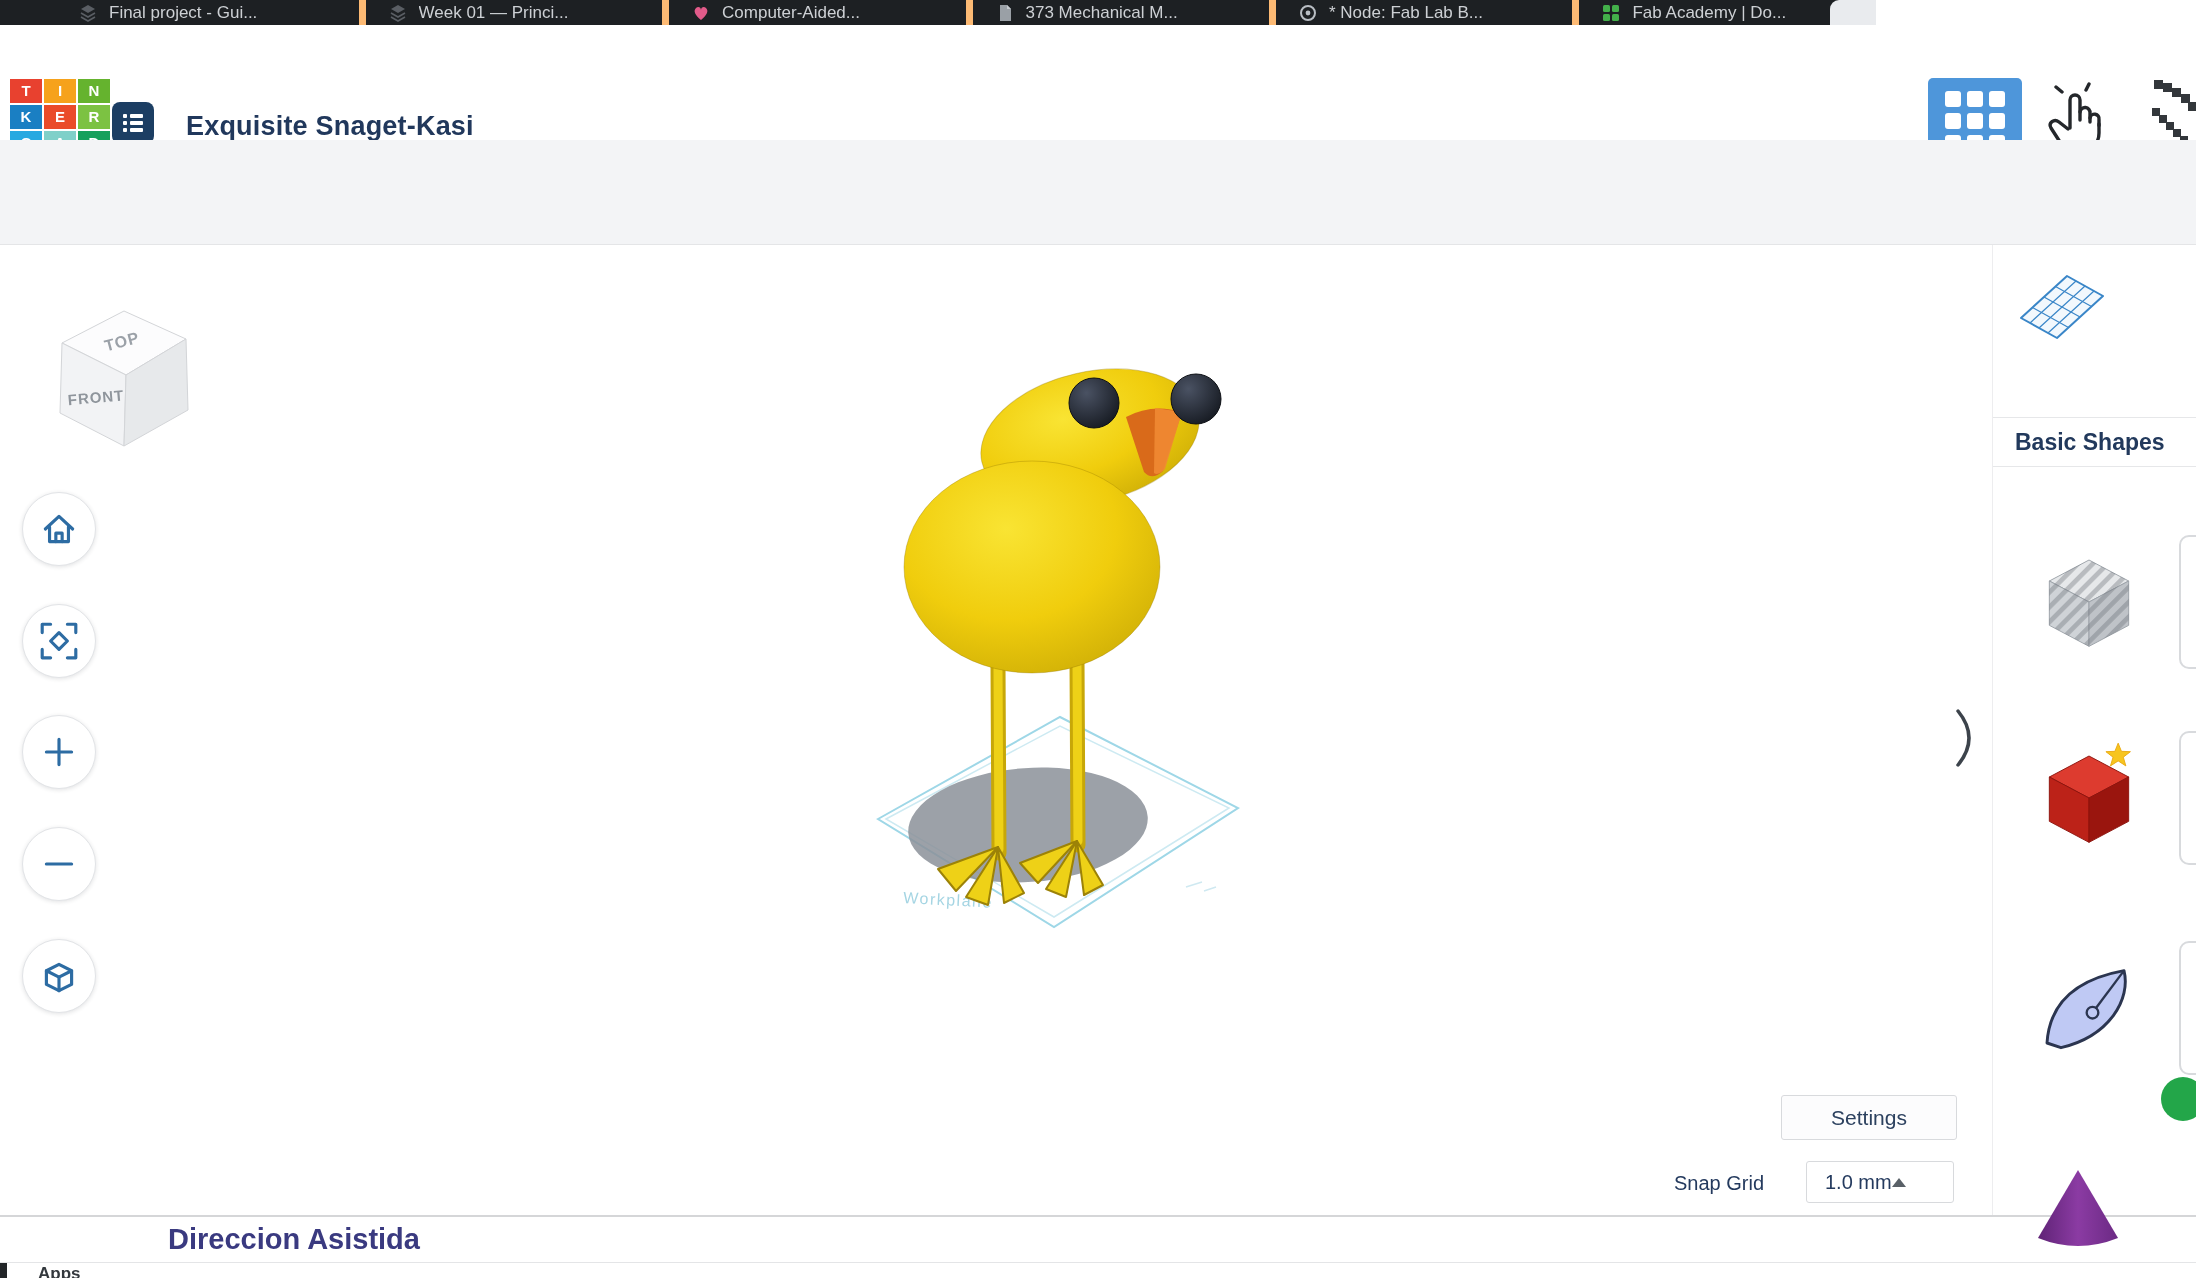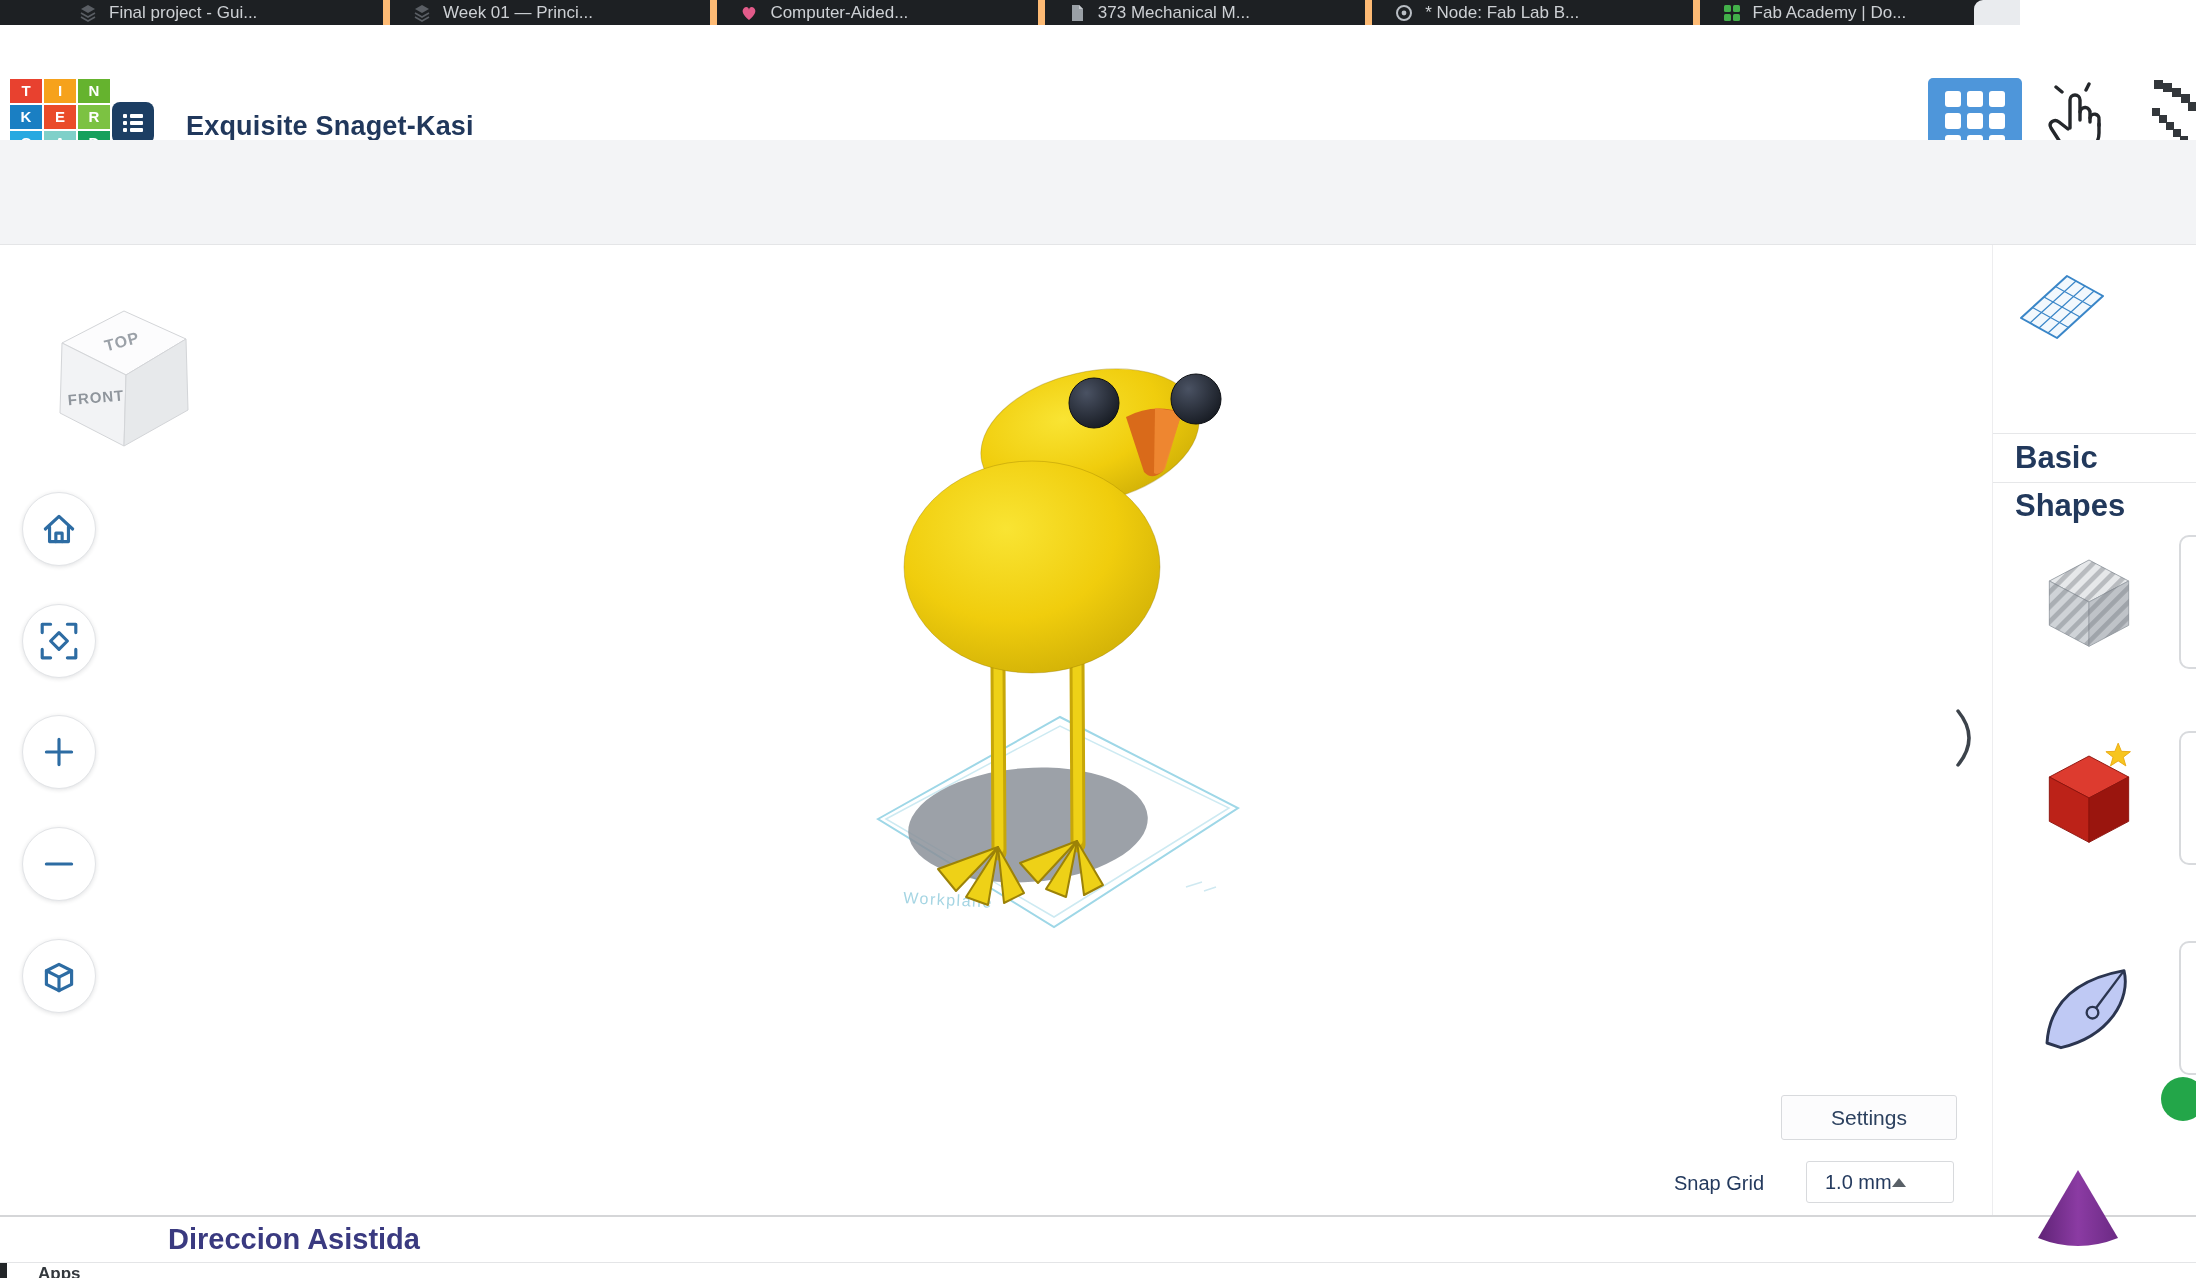--- a/index.html
+++ b/index.html
@@ -1,19 +1,19 @@
 <!DOCTYPE html>
 <html><head>
 <meta charset="utf-8">
 <style>
   html,body{margin:0;padding:0;background:#fff;}
   #app{position:relative;width:2196px;height:1278px;overflow:hidden;font-family:"Liberation Sans",sans-serif;background:#fff;}
 
   
-  #tabbar{position:absolute;top:0;left:0;width:2020px;height:25px;background:#1d2023;display:flex;align-items:center;padding-left:56px;box-sizing:border-box;}
+  #tabbar{position:absolute;top:0;left:0;width:1876px;height:25px;background:#1d2023;display:flex;align-items:center;padding-left:56px;box-sizing:border-box;}
   .tab{width:346px;height:25px;display:flex;align-items:center;gap:11px;padding-left:22px;box-sizing:border-box;border-left:7px solid #fdba74;overflow:hidden;}
   .tab:first-child{border-left:none;}
   .tab-label{font-size:17px;color:#cdd0d4;white-space:nowrap;overflow:hidden;}
   .fav{width:20px;height:20px;flex:0 0 20px;}
   #tab-stub{position:absolute;right:0;top:0;width:46px;height:25px;background:#e9ebee;border-radius:9px 0 0 0;}
 
   
   #header{position:absolute;top:25px;left:0;width:2196px;height:115px;background:#fff;}
   #logo{position:absolute;left:10px;top:54px;display:grid;grid-template-columns:repeat(3,32px);grid-auto-rows:24px;gap:2px;cursor:pointer;}
   .logo-tile{color:#fff;font-weight:bold;font-size:15px;text-align:center;line-height:24px;}
@@ -44,21 +44,21 @@
   #viewcube{position:absolute;left:50px;top:38px;cursor:pointer;}
   #panel-chevron{position:absolute;left:1950px;top:460px;width:32px;height:62px;cursor:pointer;}
   #settings-btn{position:absolute;left:1781px;top:850px;width:176px;height:45px;background:#fcfcfd;border:1px solid #d8dadd;border-radius:3px;box-sizing:border-box;text-align:center;line-height:43px;font-size:21px;color:#2c415f;cursor:pointer;}
   #snap-label{position:absolute;left:1674px;top:924px;width:120px;font-size:20px;color:#243a5e;line-height:28px;}
   #snap-dd{position:absolute;left:1806px;top:916px;width:148px;height:42px;background:#fff;border:1px solid #d8dadd;border-radius:3px;box-sizing:border-box;display:flex;align-items:center;padding:0 14px 0 18px;font-size:20px;color:#243a5e;cursor:pointer;}
   .caret-up{width:0;height:0;border-left:7px solid transparent;border-right:7px solid transparent;border-bottom:9px solid #596067;}
 
   
   #panel{position:absolute;left:1992px;top:245px;width:204px;height:970px;background:#fff;border-left:1px solid #ededef;box-sizing:border-box;}
   #wp-tool{position:absolute;left:22px;top:17px;width:92px;height:92px;cursor:pointer;}
-  #shapes-header{position:absolute;left:0;top:172px;width:204px;height:50px;border-top:1px solid #e6e7e9;border-bottom:1px solid #e6e7e9;box-sizing:border-box;line-height:48px;padding-left:22px;font-size:31px;font-weight:600;color:#22395c;cursor:pointer;margin-top:16px;}
+  #shapes-header{position:absolute;left:0;top:172px;width:204px;height:50px;border-top:1px solid #e6e7e9;border-bottom:1px solid #e6e7e9;box-sizing:border-box;line-height:48px;padding-left:22px;font-size:23px;font-weight:600;color:#22395c;cursor:pointer;}
   .shape-tile{position:absolute;left:28px;width:136px;height:134px;border-radius:10px;display:flex;align-items:center;justify-content:center;cursor:pointer;}
   .ptile{position:absolute;left:186px;width:30px;height:134px;border:2px solid #d8dadd;border-radius:10px;box-sizing:border-box;cursor:pointer;}
 
   #cone-float{position:absolute;left:2030px;top:1162px;width:95px;height:90px;z-index:40;cursor:pointer;}
   #help-bubble{position:absolute;left:2161px;top:1077px;width:44px;height:44px;border-radius:50%;background:#23a649;z-index:45;cursor:pointer;}
 
   
   #bottom-divider{position:absolute;left:0;top:1215px;width:2196px;height:2px;background:#d5d6d8;z-index:20;}
   #bottom-strip{position:absolute;left:0;top:1217px;width:2196px;height:61px;background:#fff;z-index:25;}
   #bottom-heading{position:absolute;left:168px;top:6px;font-size:29px;font-weight:bold;color:#3a3a80;}

